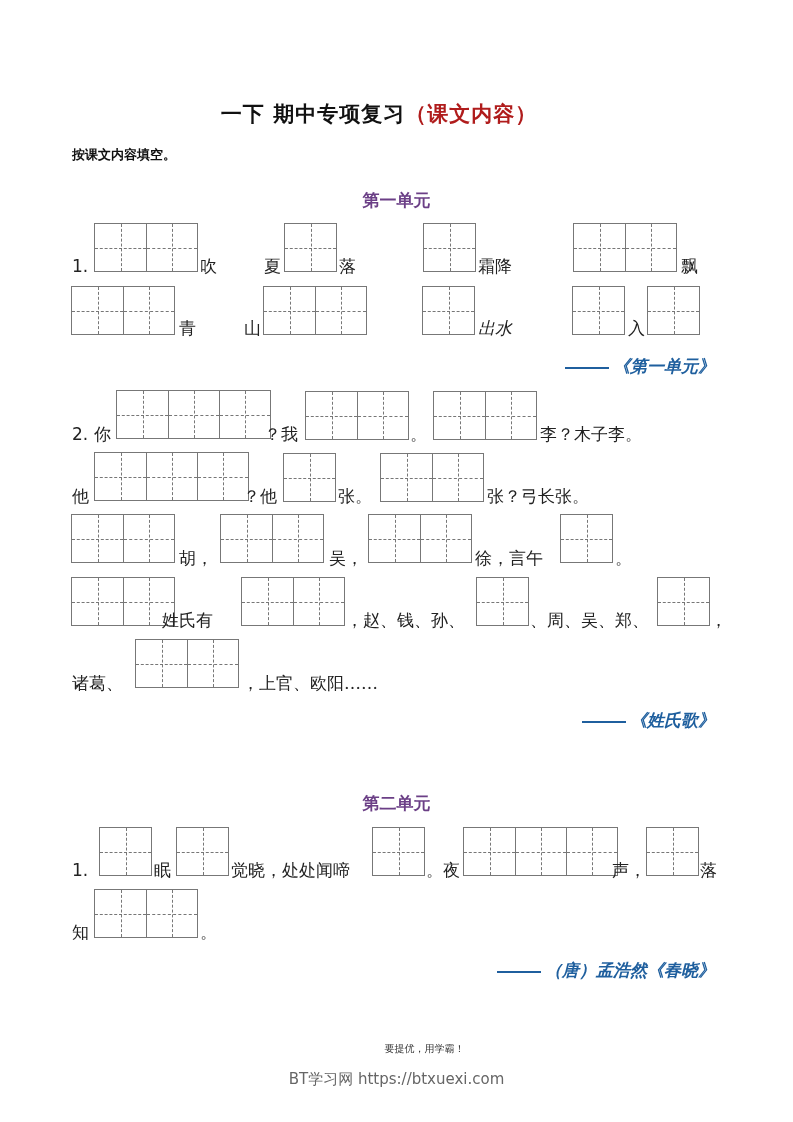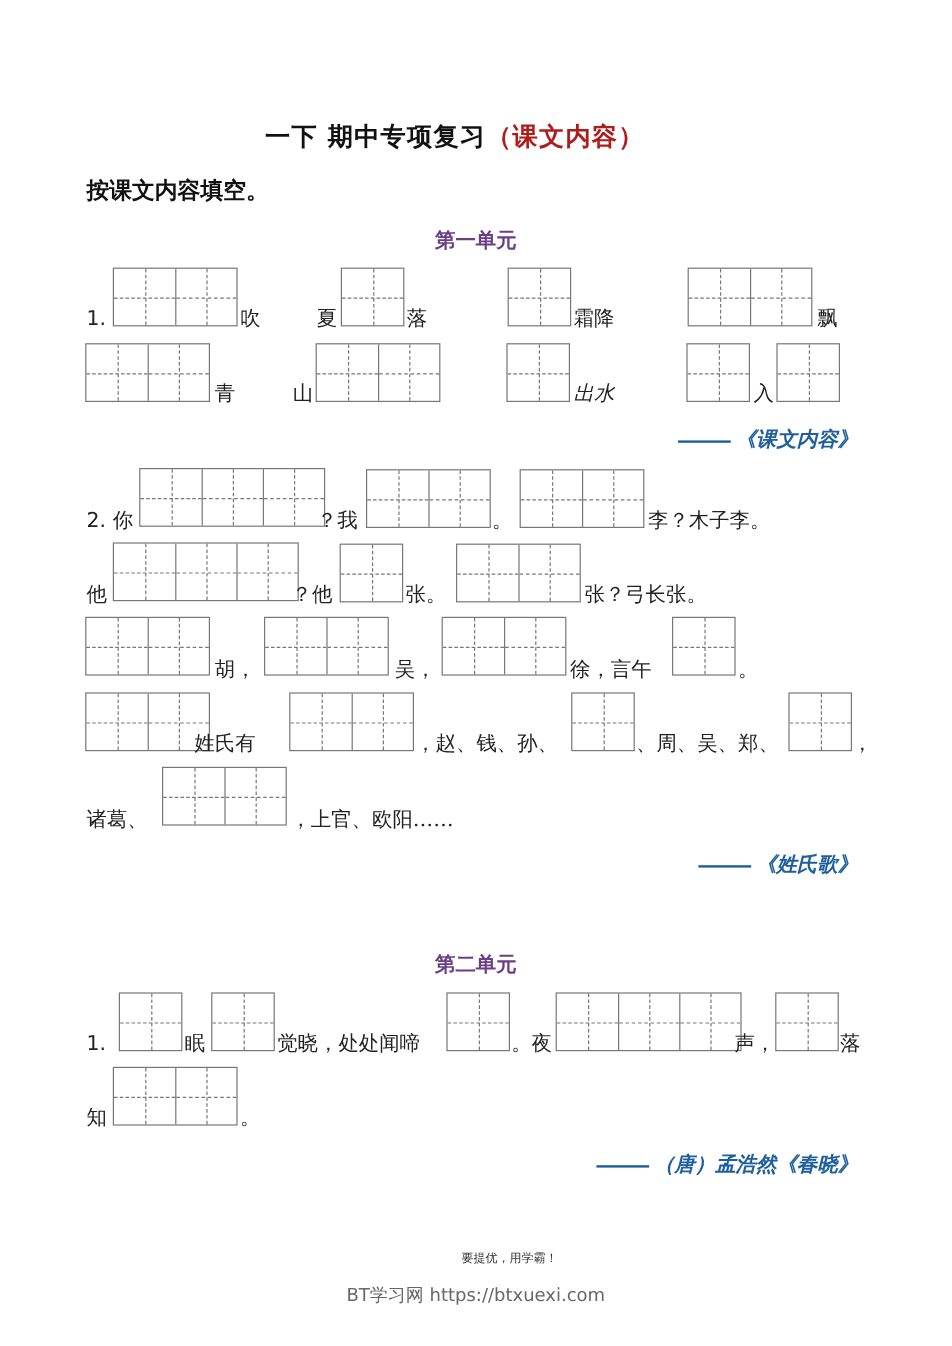--- a/index.html
+++ b/index.html
@@ -2,21 +2,21 @@
 <html><head>
 <meta charset="utf-8">
 <style>
   html, body { margin: 0; padding: 0; background: #ffffff; }
   body { width: 793px; height: 1122px; position: relative; overflow: hidden;
          font-family: "DejaVu Serif", "Liberation Serif", serif; color: #222; }
   .abs { position: absolute; }
   .title { left: 0; width: 758px; top: 100px; text-align: center; font-size: 21px; font-weight: bold;
            font-family: "DejaVu Sans", "Liberation Sans", sans-serif; letter-spacing: 1px; color: #111; }
   .title .red { color: #b01c1c; }
-  .instr { left: 72px; top: 146px; font-size: 19px; font-weight: bold;
+  .instr { left: 72px; top: 146px; font-size: 13px; font-weight: bold;
            font-family: "DejaVu Sans", "Liberation Sans", sans-serif; color: #111; }
   .unit { left: 0; width: 793px; text-align: center; font-size: 17px; font-weight: bold; color: #6b3f86;
           font-family: "DejaVu Sans", "Liberation Sans", sans-serif; }
   .src { font-size: 17px; font-weight: bold; color: #1f5f9e; font-style: italic;
          font-family: "DejaVu Serif", "Liberation Serif", serif; right: 78px; }
   .src .dash { display: inline-block; width: 44px; height: 2px; background: #1f5f9e; vertical-align: middle; margin-right: 4px; }
   .txt { font-size: 17px; color: #222; line-height: 20px; white-space: nowrap; }
   .num { font-family: "DejaVu Sans", "Liberation Sans", sans-serif; font-size: 17px; }
   .grid { position: absolute; display: flex; border: 1.5px solid #777; box-sizing: border-box; height: 49px; background: #fff; }
   .cell { position: relative; width: 51px; height: 100%; box-sizing: border-box; }
@@ -76,21 +76,21 @@
 <div class="abs txt" style="left:478px; top:318px;font-style:italic;">出水</div>
 <div class="grid" style="left:572px; top:286px;">
     <div class="cell"></div>
   </div>
 <div class="abs txt" style="left:628px; top:318px;">入</div>
 <div class="grid" style="left:647px; top:286px;">
     <div class="cell"></div>
   </div>
 
 <div class="abs src" style="top:355px;">
-  <span class="dash"></span><span>《课文内容》</span>
+  <span class="dash"></span><span>《第一单元》</span>
 </div>
 
 <div class="abs txt num" style="left:72px; top:424px;">2.</div>
 <div class="abs txt" style="left:94px; top:424px;">你</div>
 <div class="grid" style="left:116px; top:390px;">
     <div class="cell"></div>
     <div class="cell"></div>
     <div class="cell"></div>
   </div>
 <div class="abs txt" style="left:264px; top:424px;">？我</div>

